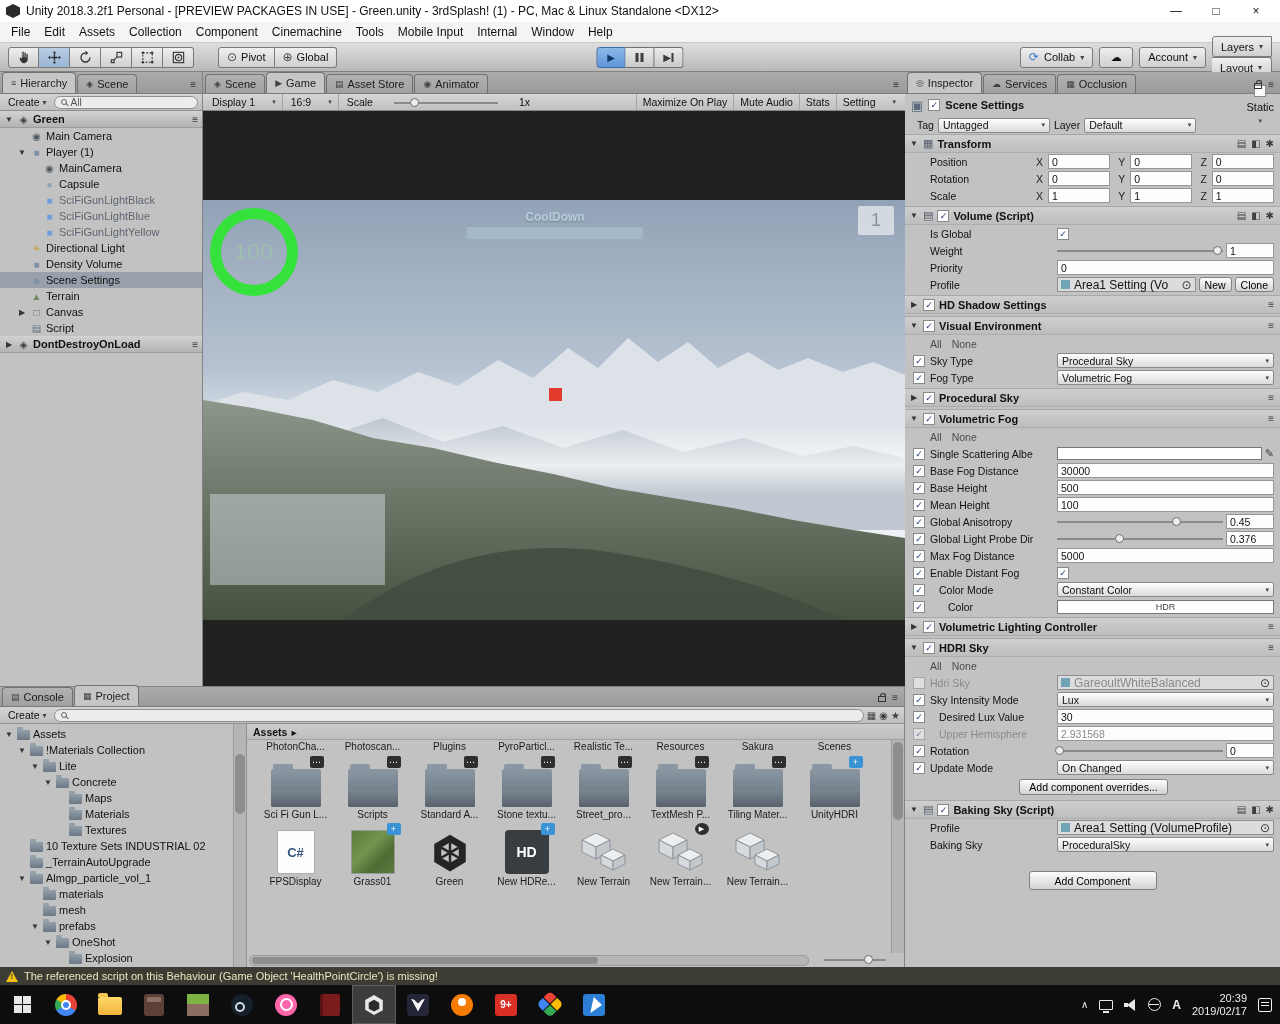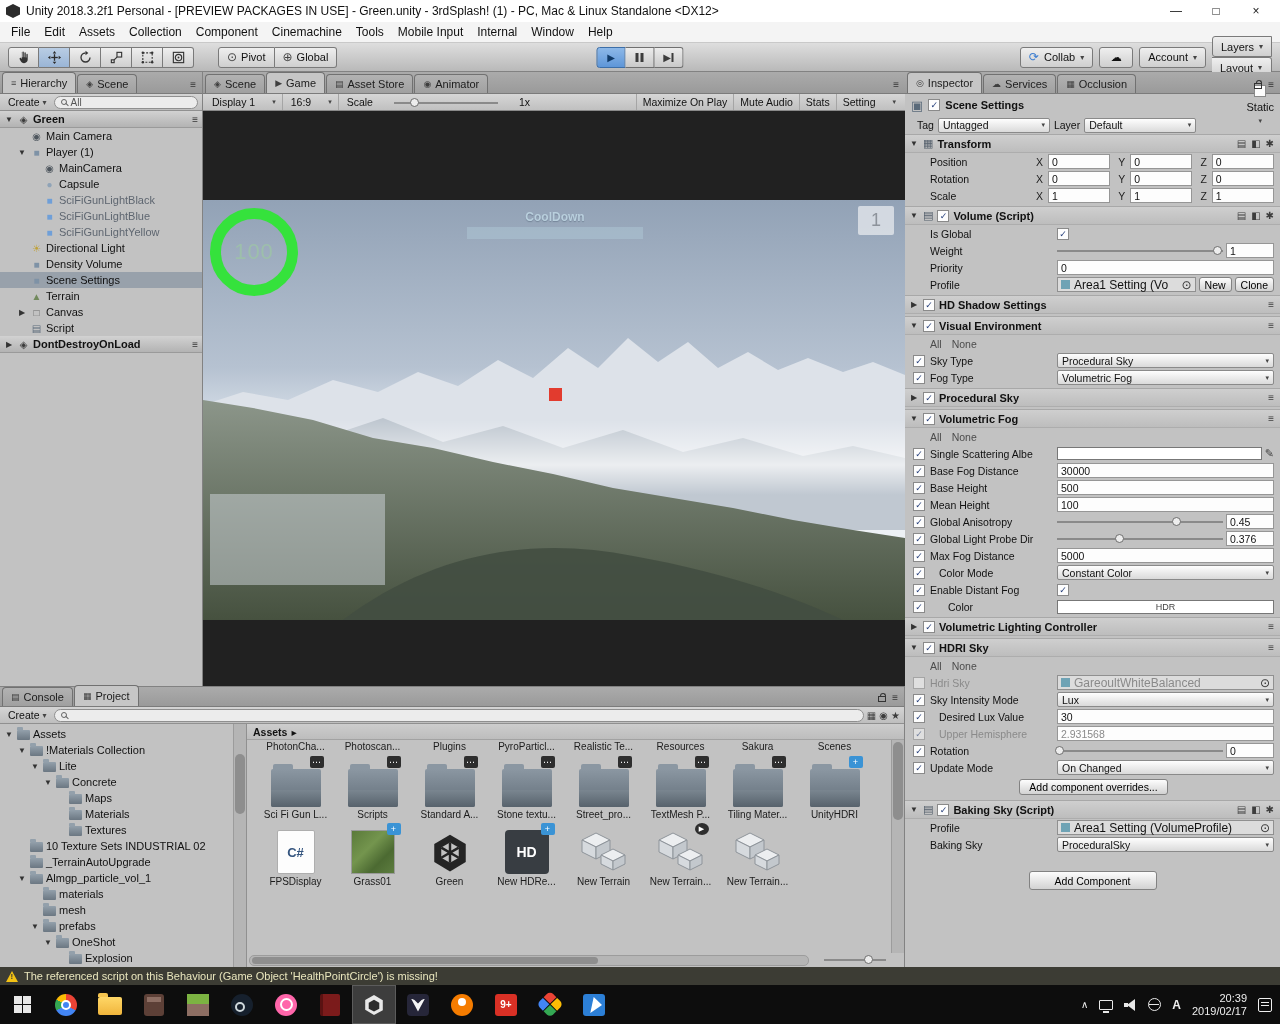--- a/index.html
+++ b/index.html
@@ -1177,33 +1177,33 @@
         </div>
         <div class="insp-row">
           <span class="cb checked"></span>
           <span class="insp-label">Max Fog Distance</span>
           <span class="insp-ctrl">
             <span class="fld grow">5000</span>
           </span>
         </div>
         <div class="insp-row">
           <span class="cb checked"></span>
+          <span class="insp-label">Enable Distant Fog</span>
+          <span class="insp-ctrl">
+            <span class="cb checked"></span>
+          </span>
+        </div>
+        <div class="insp-row">
+          <span class="cb checked"></span>
           <span class="insp-label" style="padding-left: 9px;">Color Mode</span>
           <span class="insp-ctrl">
             <span class="dd grow">
               <span>Constant Color</span>
               <span class="caret">▾</span>
             </span>
-          </span>
-        </div>
-        <div class="insp-row">
-          <span class="cb checked"></span>
-          <span class="insp-label">Enable Distant Fog</span>
-          <span class="insp-ctrl">
-            <span class="cb checked"></span>
           </span>
         </div>
         <div class="insp-row">
           <span class="cb checked"></span>
           <span class="insp-label" style="padding-left: 18px;">Color</span>
           <span class="insp-ctrl">
             <span class="hdrfld">HDR</span>
           </span>
         </div>
         <div class="sec-gap"></div>

